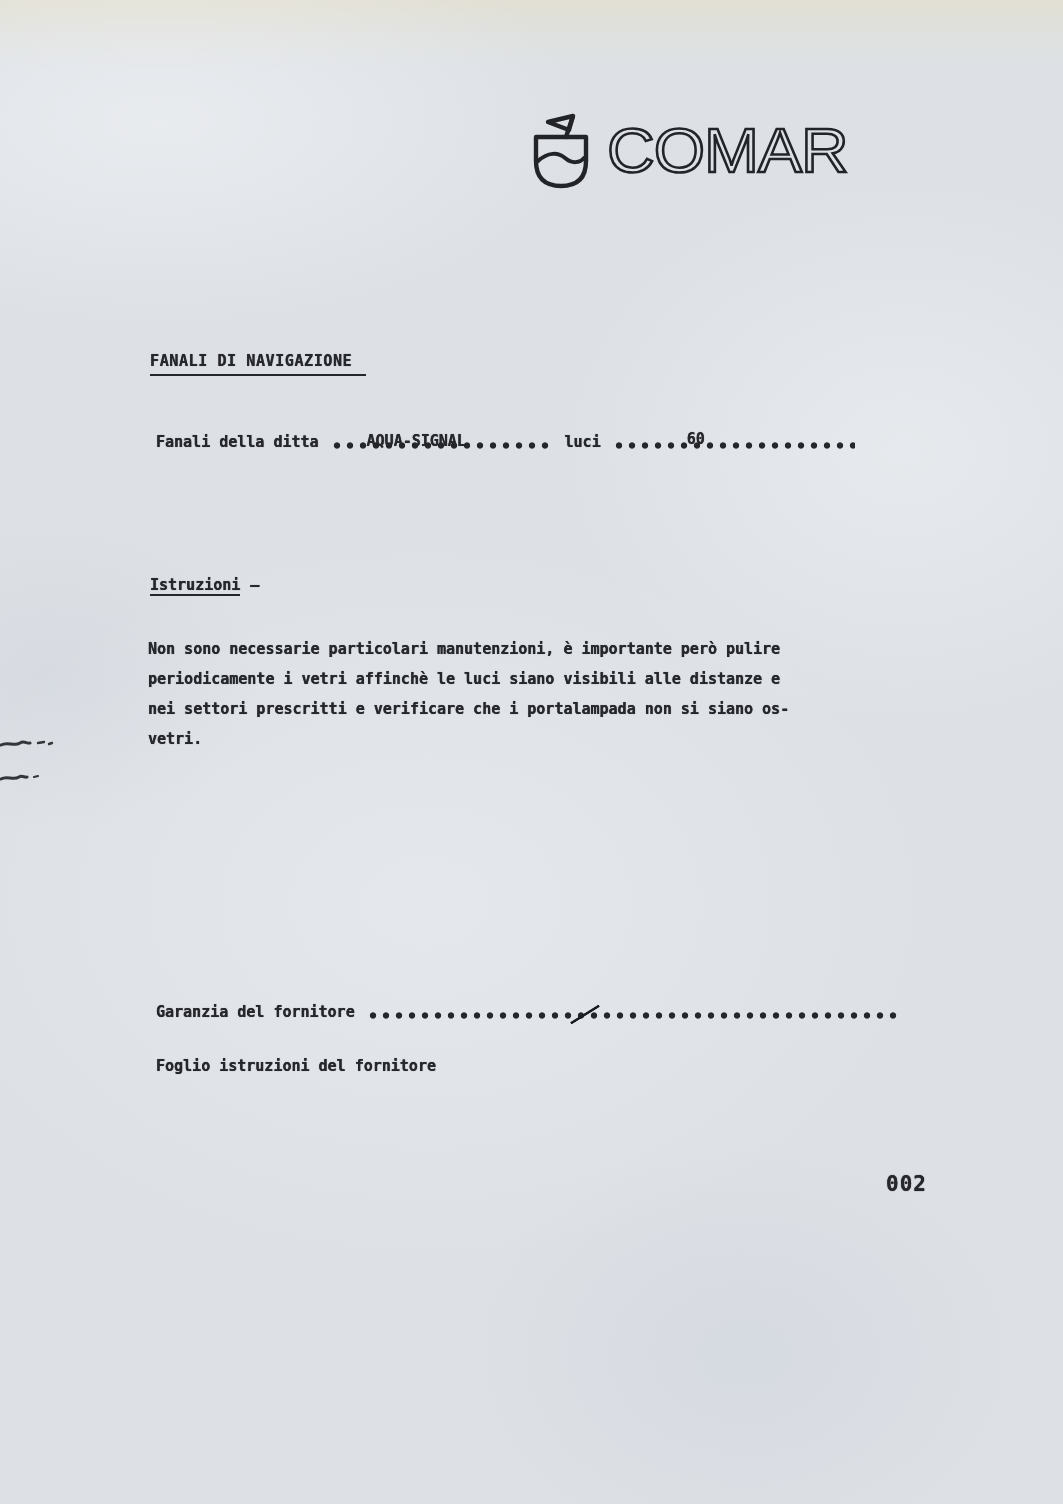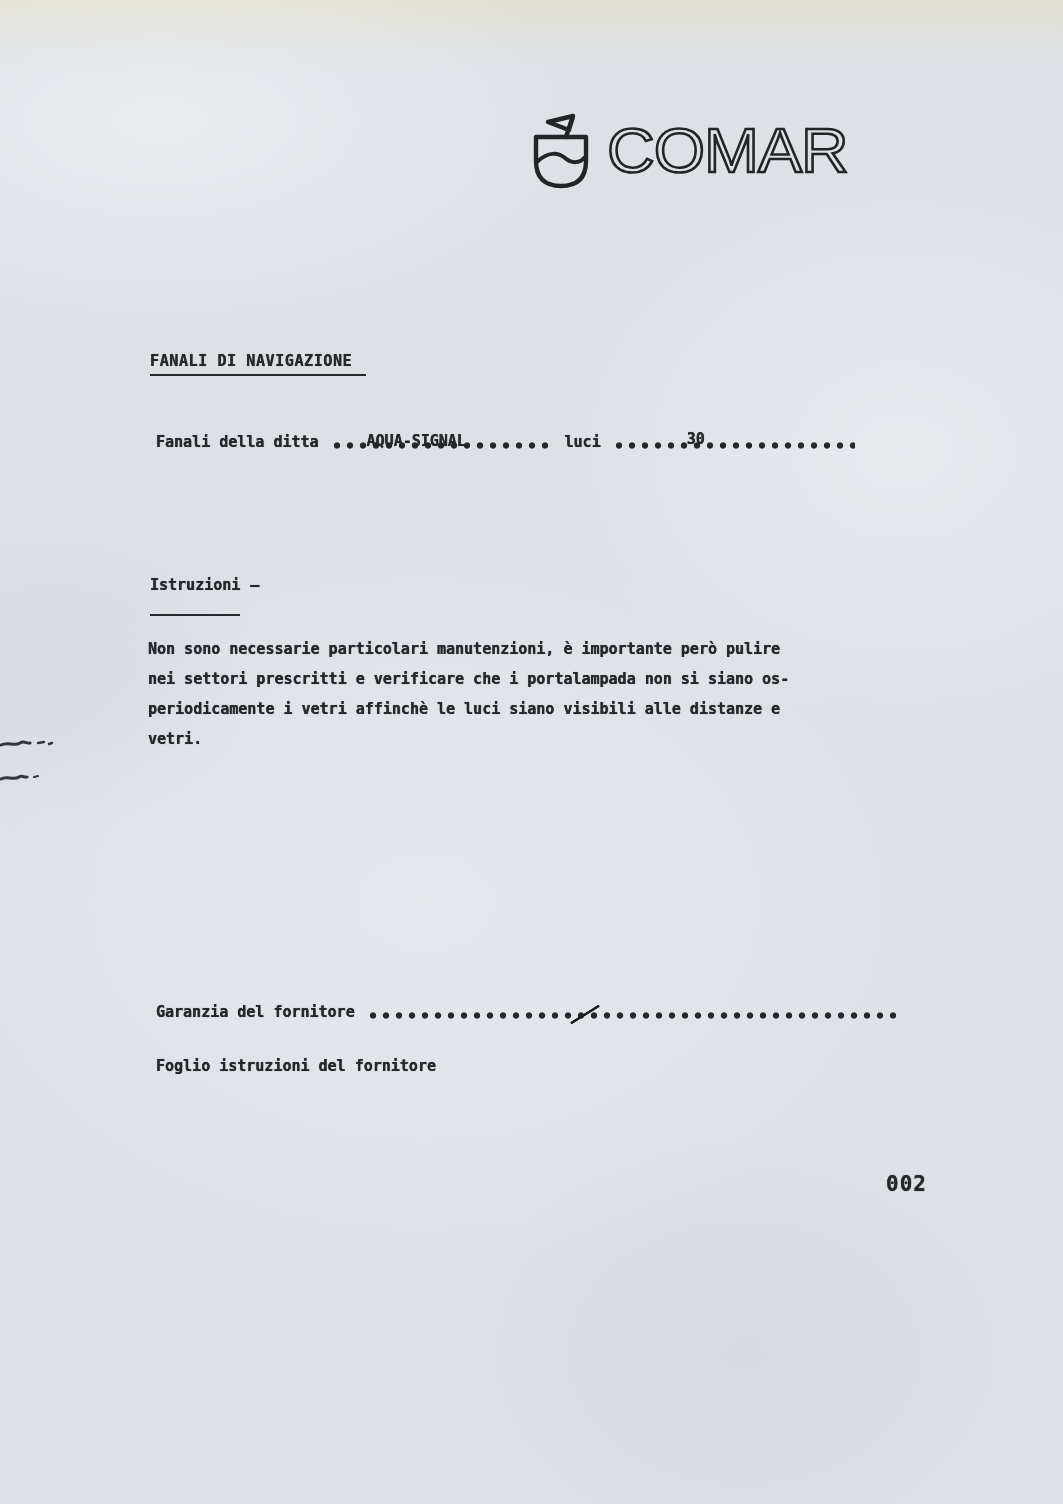--- a/index.html
+++ b/index.html
@@ -61,21 +61,21 @@
   }
   .heading{
     position:absolute;left:150px;top:352px;
     border-bottom:2.6px solid var(--ink);
     padding:0 14px 4px 0;
     letter-spacing:0.6px;
   }
   .istruzioni{position:absolute;left:150px;top:576px;}
   .istruzioni .und{
     border-bottom:2.6px solid var(--ink);
-    padding-bottom:20px;
+    padding-bottom:0;
   }
   .istruzioni .dash{margin-left:10px;}
 
   .para{
     position:absolute;left:148px;top:634px;width:830px;
     line-height:30px;
   }
 
   
   .fill-line{
@@ -154,32 +154,32 @@
   <div class="tw fill-line line-ditta">
     <span class="fill-label">Fanali della ditta</span>
     <span class="gap"></span>
     <span class="dots" style="width:222px;">
       <span class="typed-over" style="left:36px;">AQUA-SIGNAL</span>
     </span>
     <span class="gap"></span>
     <span class="fill-label">luci</span>
     <span class="gap"></span>
     <span class="dots" style="width:242px;">
-      <span class="typed-over" style="left:74px;bottom:7px;">30</span>
+      <span class="typed-over" style="left:74px;bottom:7px;">60</span>
     </span>
   </div>
 
   <div class="tw istruzioni">
     <span class="und">Istruzioni</span><span class="dash">–</span>
   </div>
 
   <div class="tw para">
     <div>Non sono necessarie particolari manutenzioni, è importante però pulire</div>
+    <div>periodicamente i vetri affinchè le luci siano visibili alle distanze e</div>
     <div>nei settori prescritti e verificare che i portalampada non si siano os-</div>
-    <div>periodicamente i vetri affinchè le luci siano visibili alle distanze e</div>
     <div>vetri.</div>
   </div>
 
   <div class="tw fill-line line-garanzia">
     <span class="fill-label">Garanzia del fornitore</span>
     <span class="gap"></span>
     <span class="dots" style="width:531px;">
       <span class="pen-slash"></span>
     </span>
   </div>

